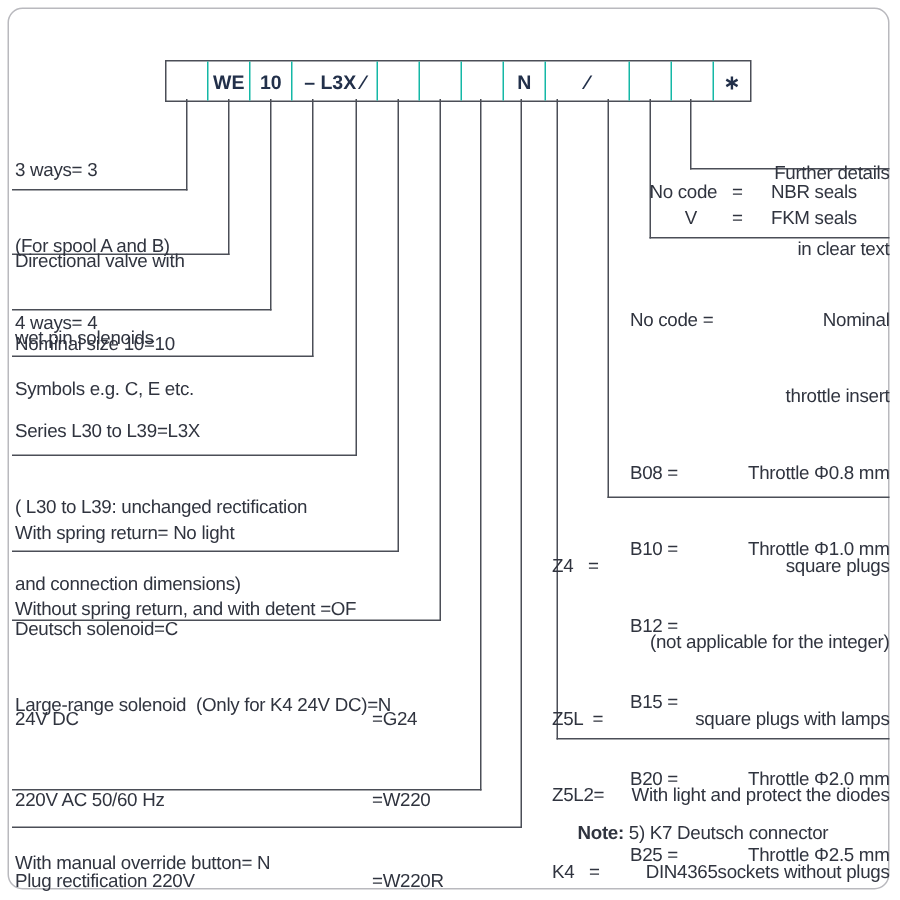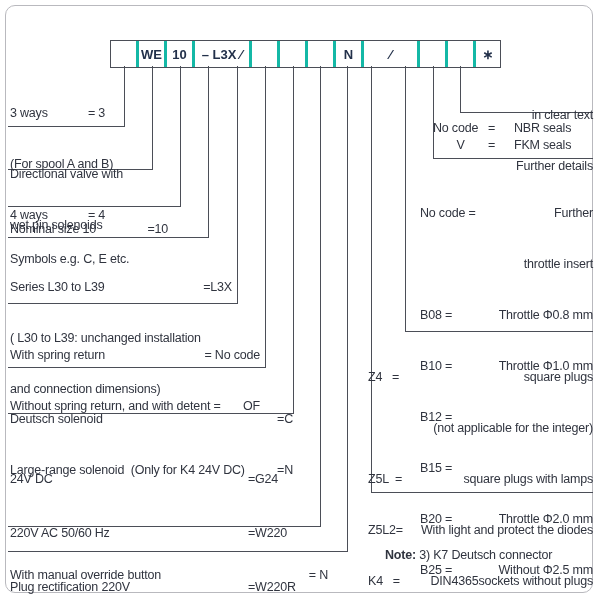--- a/index.html
+++ b/index.html
@@ -3,31 +3,31 @@
 <meta charset="utf-8">
 <style>
   html,body{margin:0;padding:0}
   body{width:600px;height:600px;position:relative;overflow:hidden;background:#ffffff;
        font-family:"Liberation Sans",sans-serif;color:#30343f;}
   .frame{position:absolute;left:5px;top:5px;width:588px;height:588px;
          border:1px solid #b9b9be;border-radius:10px;box-sizing:border-box;}
   
   .codes{position:absolute;left:110px;top:40px;height:26px;display:flex;
          border:1.2px solid #4b4e57;background:#fff;}
-  .cell{border-right:3px solid #14b8a6;box-sizing:border-box;display:flex;
+  .cell{border-right:1px solid #14b8a6;box-sizing:border-box;display:flex;
         align-items:center;justify-content:center;font-size:13px;font-weight:700;
         color:#22304a;white-space:pre;}
   .cell:last-child{border-right:none;}
   .w28{width:28px}.w57{width:57px}.w56{width:56px}.w24{width:24px}
   
   .ln{position:absolute;background:#4b4e57;}
   
   .tb{position:absolute;font-size:12.5px;line-height:17px;letter-spacing:-0.2px;
       color:#30343f;white-space:pre;}
-  .jrow{display:flex;justify-content:space-between;}
+  .jrow{display:flex;justify-content:flex-start;}
   .vr{position:relative;height:18px;}
   .vc{position:absolute;left:238px;top:0;}
   .rt{text-align:right;}
   .seals{display:grid;grid-template-columns:55px 16px auto;}
   .seals .ctr{text-align:center;}
   .seals .val{padding-left:10px;}
   .t-row{display:flex;}
   .t-v{margin-left:auto;}
   .note b{font-weight:700;margin-top:48px;}
   .ind{padding-left:33px;}
@@ -95,26 +95,26 @@
 <div class="tb" style="left:10px;top:187px;width:158px">
   <div class="jrow"><span>Nominal size 10</span><span>=10</span></div>
 </div>
 
 <div class="tb" style="left:10px;top:217px;width:170px">
   <div>Symbols e.g. C, E etc.</div>
 </div>
 
 <div class="tb" style="left:10px;top:245px;width:222px">
   <div class="jrow"><span>Series L30 to L39</span><span>=L3X</span></div>
-  <div>( L30 to L39: unchanged installation</div>
+  <div>( L30 to L39: unchanged rectification</div>
   <div>and connection dimensions)</div>
 </div>
 
 <div class="tb" style="left:10px;top:313px;width:250px">
-  <div class="jrow"><span>With spring return</span><span>= No code</span></div>
+  <div class="jrow"><span>With spring return</span><span>= No light</span></div>
   <div class="jrow"><span>Without spring return, and with detent =</span><span>OF</span></div>
 </div>
 
 <div class="tb" style="left:10px;top:377px;width:283px">
   <div class="jrow"><span>Deutsch solenoid</span><span>=C</span></div>
   <div class="jrow"><span>Large-range solenoid  (Only for K4 24V DC)</span><span>=N</span></div>
 </div>
 
 <div class="tb" style="left:10px;top:434px;width:340px;line-height:18px">
   <div class="vr"><span>24V DC</span><span class="vc">=G24</span></div>
@@ -122,49 +122,49 @@
   <div class="vr"><span>Plug rectification 220V</span><span class="vc">=W220R</span></div>
   
   
 </div>
 
 <div class="tb" style="left:10px;top:533px;width:318px">
   <div class="jrow"><span>With manual override button</span><span>= N</span></div>
 </div>
 
 <div class="tb rt" style="left:460px;top:73px;width:133px">
+  <div>Further details</div>
   <div>in clear text</div>
-  <div>Further details</div>
 </div>
 
 <div class="tb seals" style="left:433px;top:120px;width:164px">
   <span>No code</span><span>=</span><span class="val">NBR seals</span>
   <span class="ctr">V</span><span>=</span><span class="val">FKM seals</span>
 </div>
 
 <div class="tb" style="left:420px;top:171px;width:173px">
-  <div class="t-row"><span>No code =</span><span class="t-v">Further</span></div>
+  <div class="t-row"><span>No code =</span><span class="t-v">Nominal</span></div>
   <div class="t-row"><span></span><span class="t-v">throttle insert</span></div>
   <div class="t-row"><span>B08 =</span><span class="t-v">Throttle Φ0.8 mm</span></div>
   <div class="t-row"><span>B10 =</span><span class="t-v">Throttle Φ1.0 mm</span></div>
   <div class="t-row"><span>B12 =</span></div>
   <div class="t-row"><span>B15 =</span></div>
   <div class="t-row"><span>B20 =</span><span class="t-v">Throttle Φ2.0 mm</span></div>
-  <div class="t-row"><span>B25 =</span><span class="t-v">Without Φ2.5 mm</span></div>
+  <div class="t-row"><span>B25 =</span><span class="t-v">Throttle Φ2.5 mm</span></div>
   
 </div>
 
 <div class="tb" style="left:368px;top:335px;width:225px">
   <div class="t-row"><span>Z4   =</span><span class="t-v">square plugs</span></div>
   <div class="t-row"><span></span><span class="t-v">(not applicable for the integer)</span></div>
   <div class="t-row"><span>Z5L  =</span><span class="t-v">square plugs with lamps</span></div>
   <div class="t-row"><span>Z5L2=</span><span class="t-v">With light and protect the diodes</span></div>
   <div class="t-row"><span>K4   =</span><span class="t-v">DIN4365sockets without plugs</span></div>
   
   
   
   
 </div>
 
 <div class="tb note" style="left:385px;top:512px;width:210px;line-height:17.5px">
-  <div><b>Note:</b><span> 3) K7 Deutsch connector</span></div>
+  <div><b>Note:</b><span> 5) K7 Deutsch connector</span></div>
   <div class="ind">assembly Only for 12V and 24V.</div>
 </div>
 
 </body></html>

